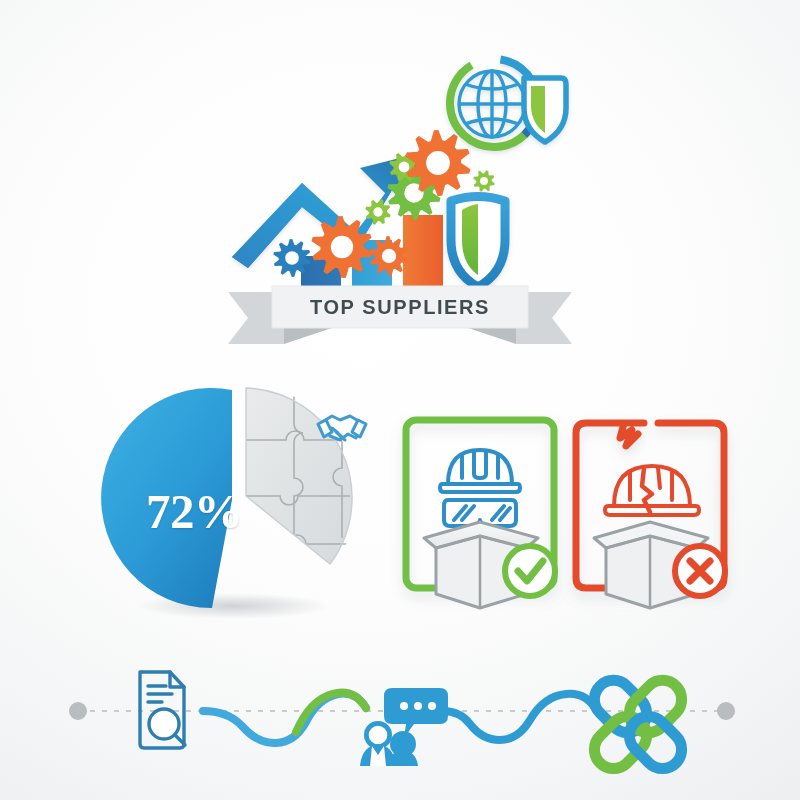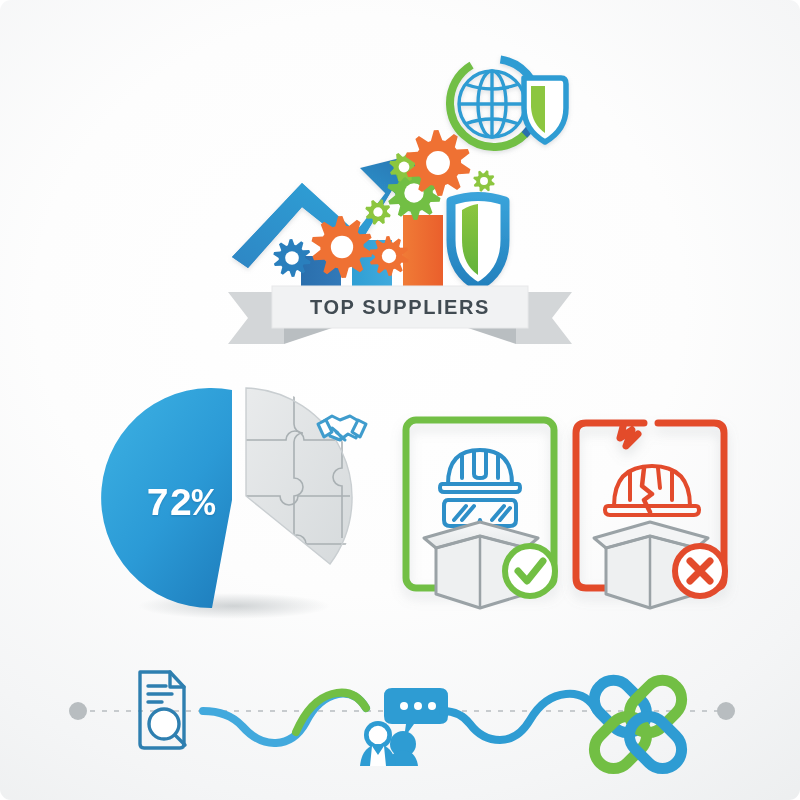--- a/index.html
+++ b/index.html
@@ -5,41 +5,40 @@
   html,body{margin:0;padding:0;}
   body{
     width:800px;height:800px;overflow:hidden;
     font-family:"Liberation Sans", sans-serif;
     background:#ffffff;
   }
   #canvas{
     position:relative;width:800px;height:800px;
     background:
       radial-gradient(ellipse 90% 80% at 45% 38%, #ffffff 0%, #fdfdfd 45%, #f4f5f6 78%, #eceeef 100%);
-    border-radius: 11px;
   }
   .abs{position:absolute;}
   svg{display:block;overflow:visible;}
 
   
   .ribbon-label{
     position:absolute;left:0;right:0;top:296px;
     text-align:center;
     font-size:20px;font-weight:bold;letter-spacing:1.6px;
     color:#414b52;
     font-family:"Liberation Sans", sans-serif;
     user-select:none;
   }
   
   .pie-pct{
     position:absolute;left:146px;top:483px;
-    font-size:39px;font-weight:bold;color:#ffffff;
+    font-size:49px;font-weight:bold;color:#ffffff;
     letter-spacing:-0.5px;
     text-shadow:0 1px 2px rgba(0,60,110,.25);
-    font-family:Liberation Mono, monospace;
+    font-family:Liberation Serif, serif;
     user-select:none;
   }
 </style>
 </head>
 <body>
 
 <div id="canvas">
 
   <svg class="abs" style="left:0;top:0;" width="800" height="370">
     <defs>

